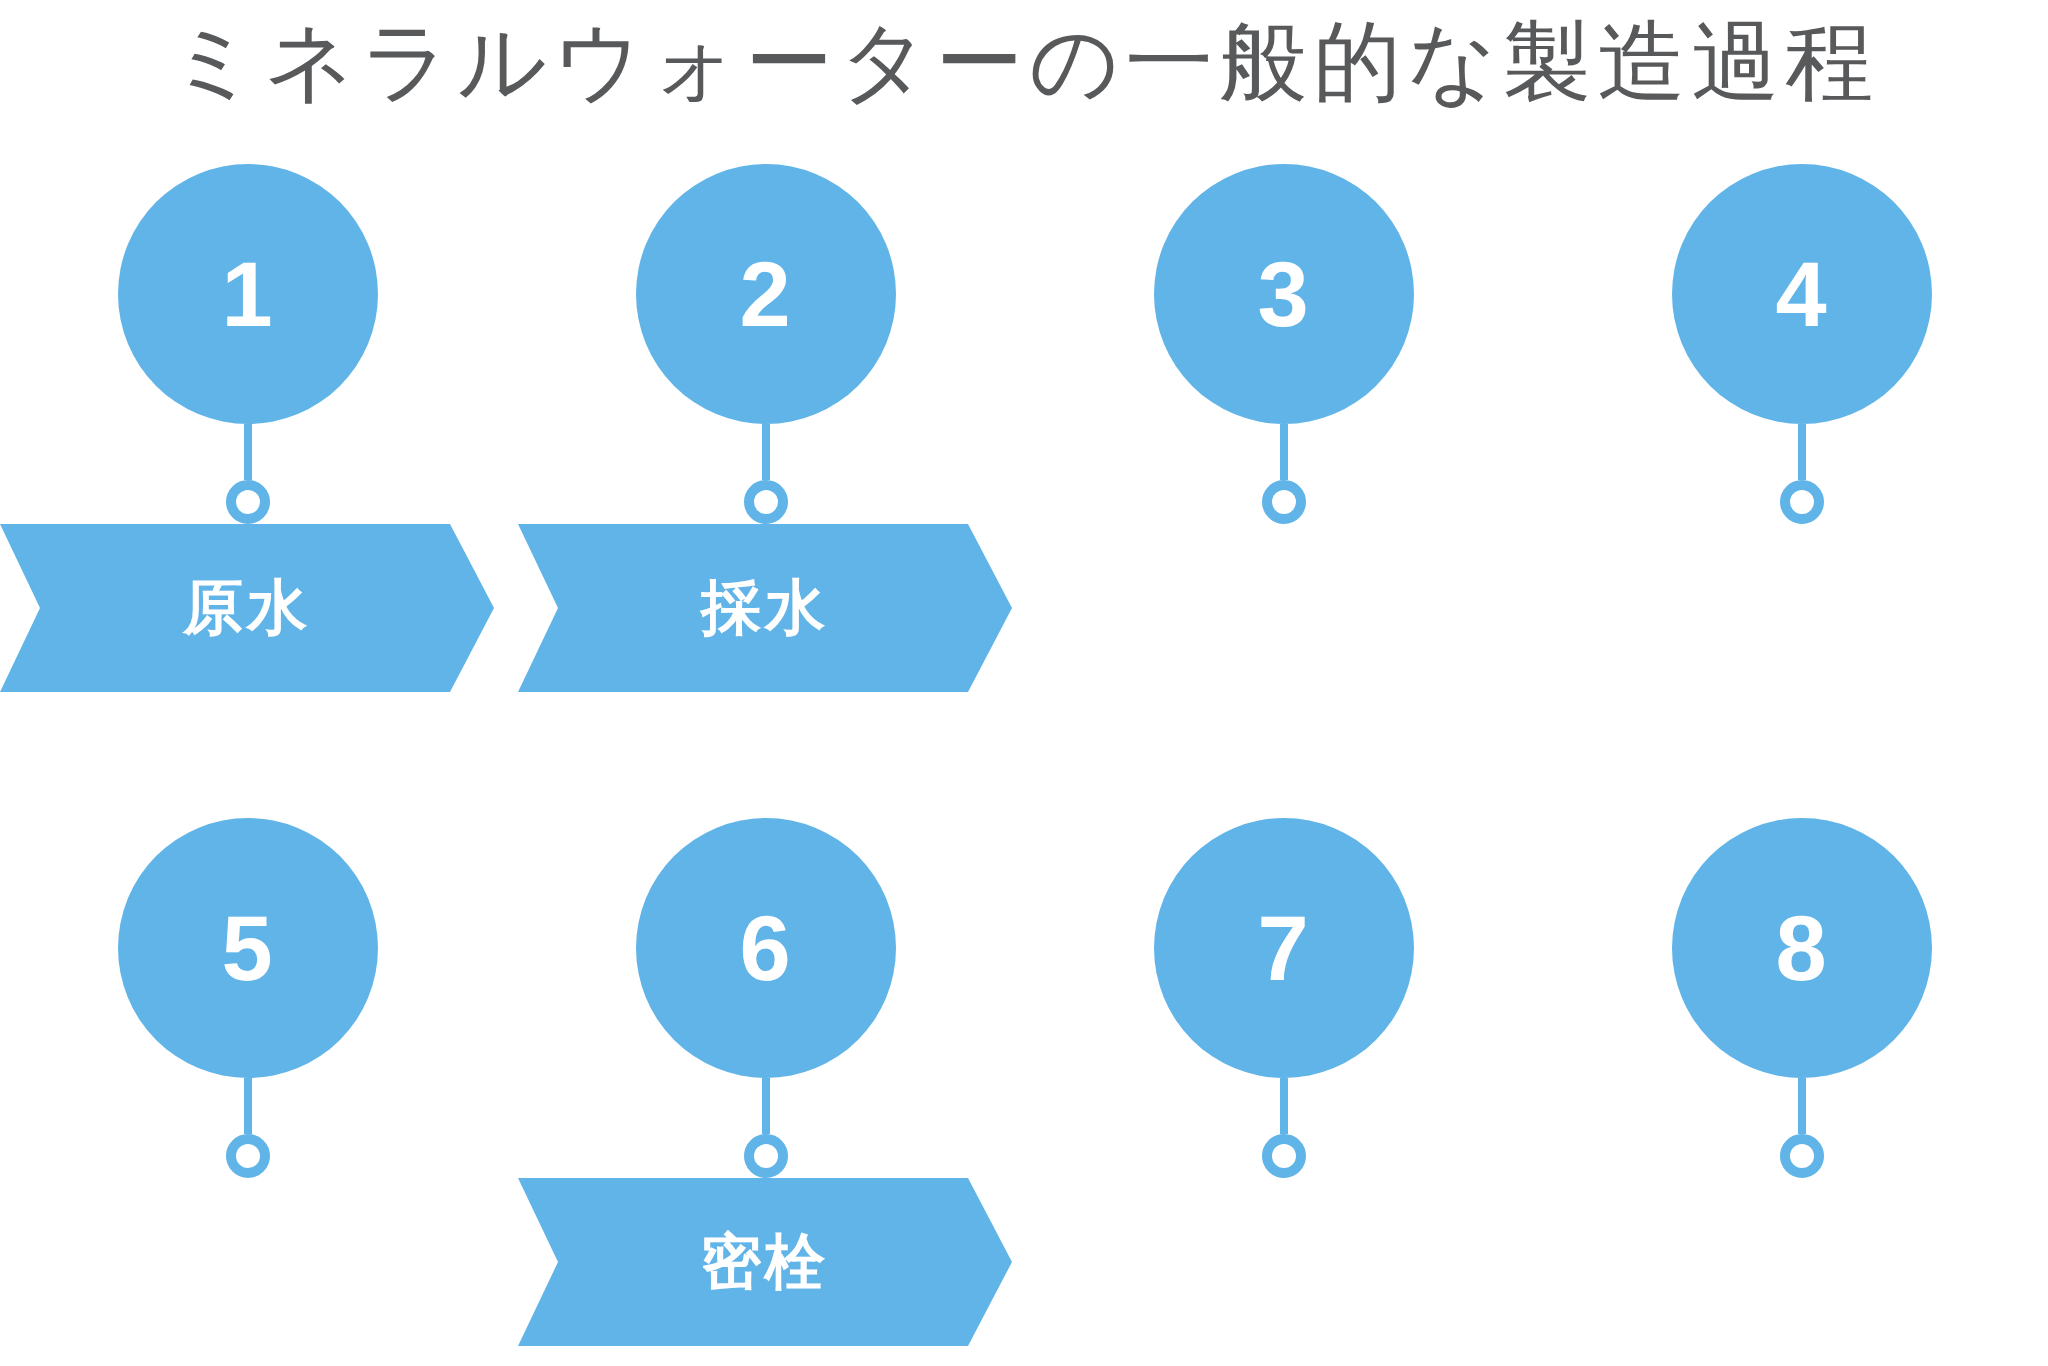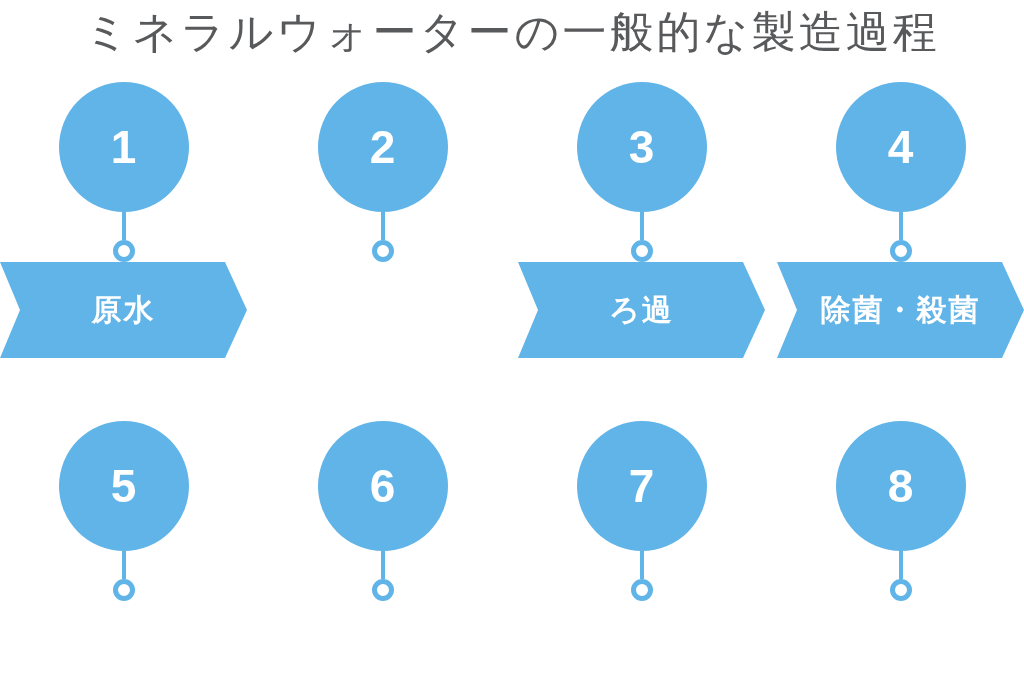--- a/index.html
+++ b/index.html
@@ -63,21 +63,21 @@
   }
   .ring {
     width: 22px;
     height: 22px;
     border: 5px solid var(--accent);
     border-radius: 50%;
     background: var(--bg);
   }
   .banner {
     width: 247px;
-    height: 96px;
+    height: 84px;
     background: var(--accent);
     clip-path: polygon(0 0, 225px 0, 100% 50%, 225px 100%, 0 100%, 20px 50%);
     display: flex;
     align-items: center;
     justify-content: center;
   }
   .banner-label {
     color: var(--label-color);
     font-size: 30px;
     font-weight: bold;
@@ -104,62 +104,62 @@
         <span class="banner-label">原水</span>
       </div>
     </div>
 
     <div class="step">
       <div class="circle">
         <span class="step-number">2</span>
       </div>
       <div class="stem"></div>
       <div class="ring"></div>
+      <div class="banner">
+        <span class="banner-label">採水</span>
+      </div>
     </div>
 
     <div class="step">
       <div class="circle">
         <span class="step-number">3</span>
       </div>
       <div class="stem"></div>
       <div class="ring"></div>
-      <div class="banner">
-        <span class="banner-label">ろ過</span>
-      </div>
     </div>
 
     <div class="step">
       <div class="circle">
         <span class="step-number">4</span>
       </div>
       <div class="stem"></div>
       <div class="ring"></div>
-      <div class="banner">
-        <span class="banner-label">除菌・殺菌</span>
-      </div>
     </div>
 
   </div>
 
   <div class="row row-2">
 
     <div class="step">
       <div class="circle">
         <span class="step-number">5</span>
       </div>
       <div class="stem"></div>
       <div class="ring"></div>
     </div>
 
     <div class="step">
       <div class="circle">
         <span class="step-number">6</span>
       </div>
       <div class="stem"></div>
       <div class="ring"></div>
+      <div class="banner">
+        <span class="banner-label">密栓</span>
+      </div>
     </div>
 
     <div class="step">
       <div class="circle">
         <span class="step-number">7</span>
       </div>
       <div class="stem"></div>
       <div class="ring"></div>
     </div>
 

